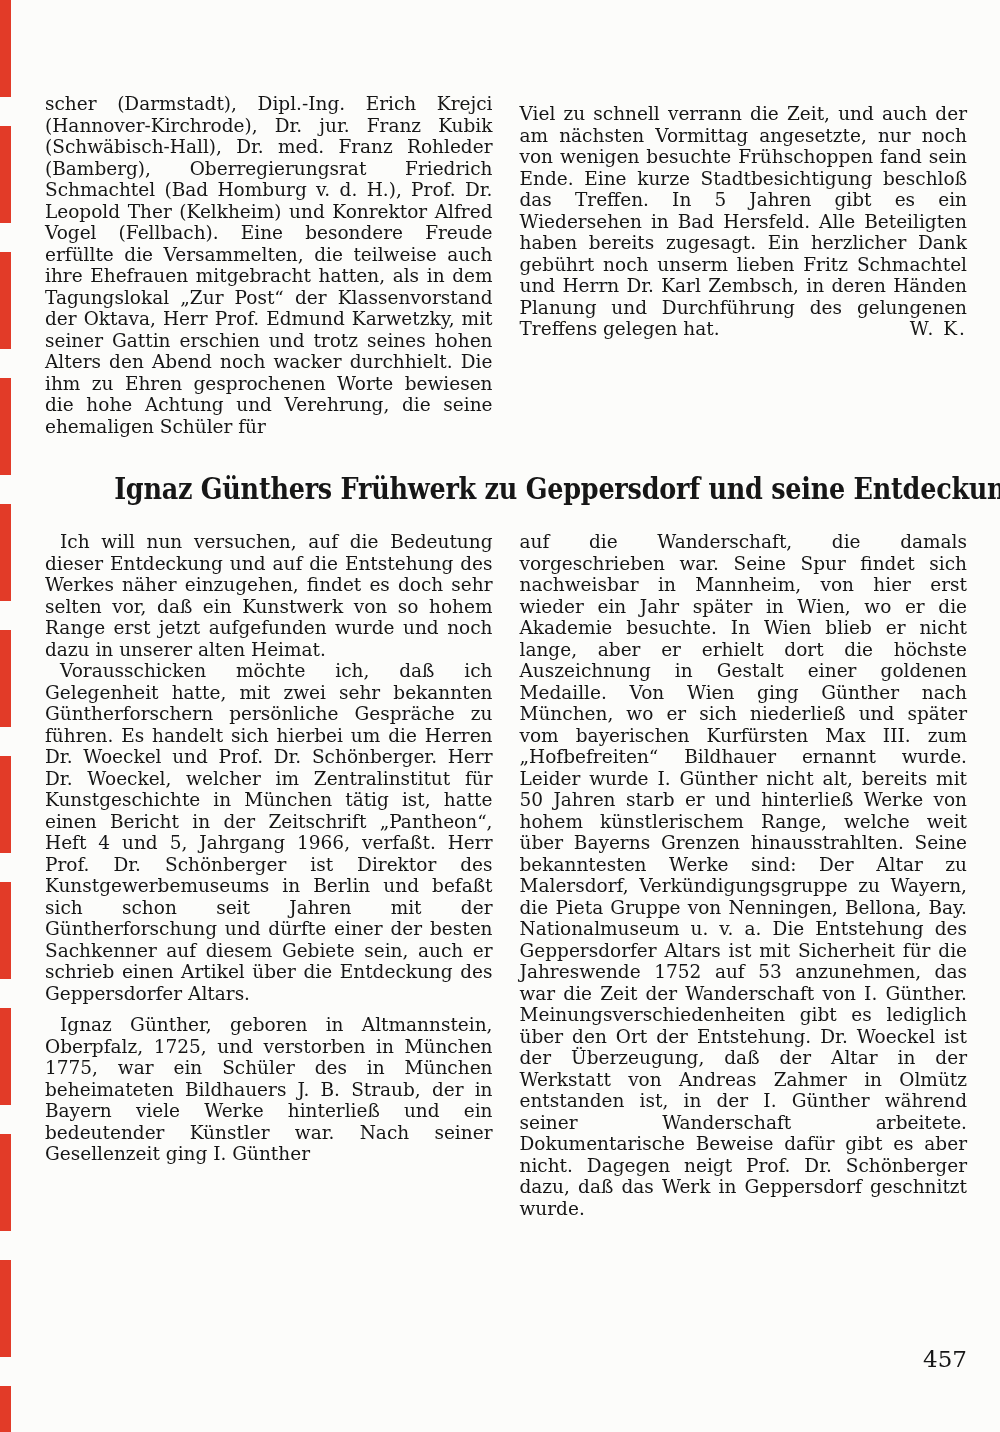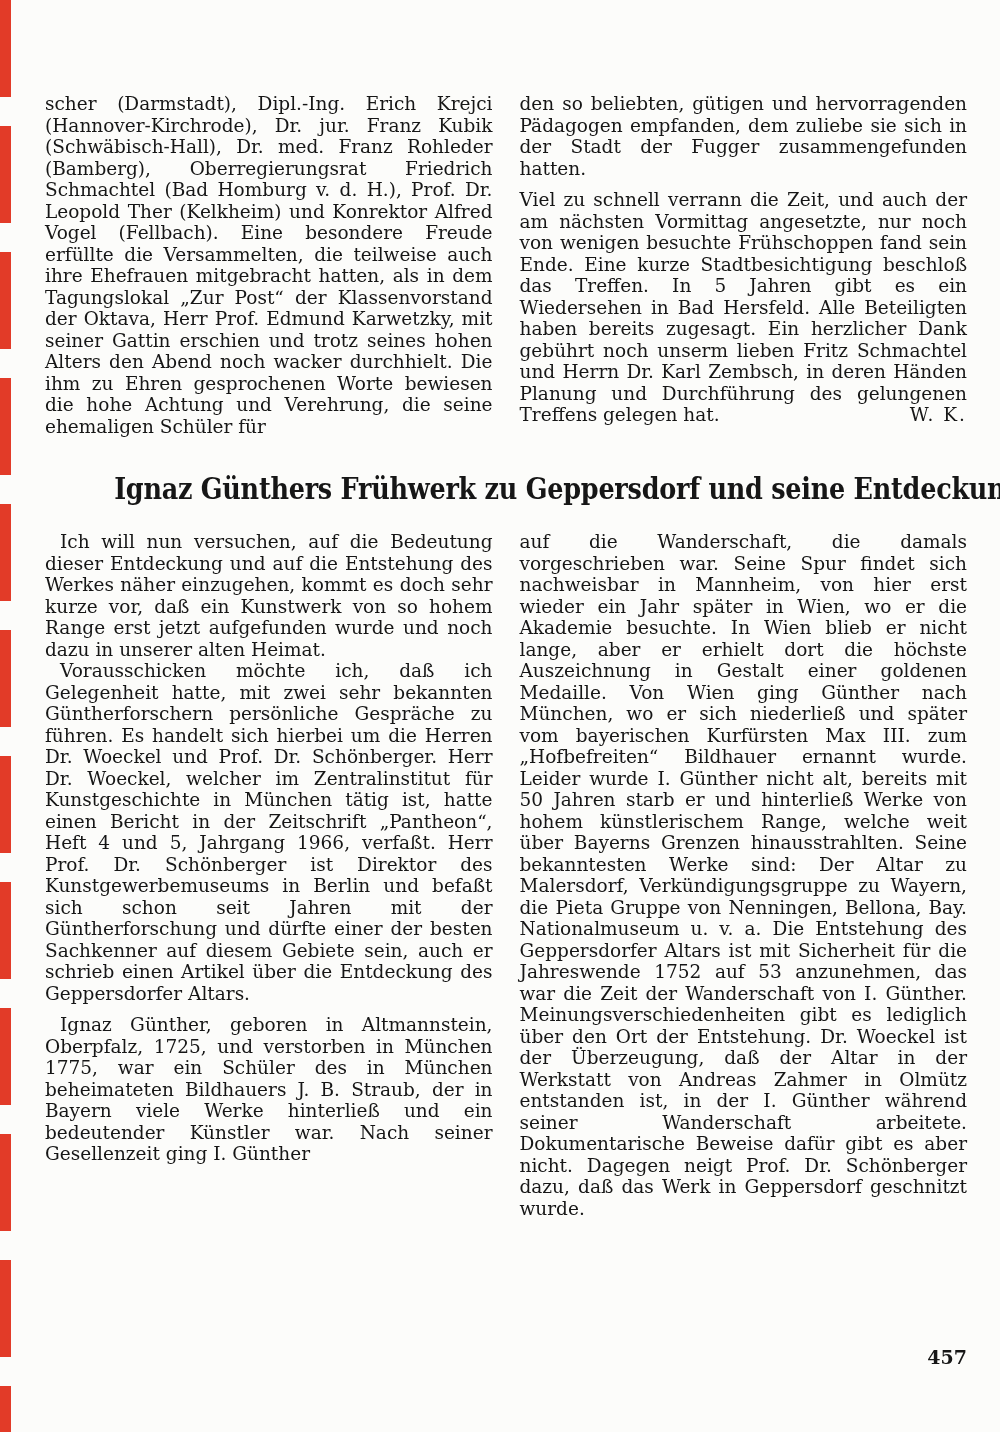--- a/index.html
+++ b/index.html
@@ -39,52 +39,51 @@
     line-height:40px;
     margin:32px 0 22px 0;
     transform:scaleX(.85);
     transform-origin:50% 50%;
     white-space:nowrap;
     letter-spacing:-0.3px;
   }
   .page-number{
     position:absolute;
     right:33px;top:1346px;
-    font-weight:bold;
-    font-size:19px;
+    font-weight:normal;
+    font-size:23px;
   }
 </style>
 </head>
 <body>
 
 <div class="page">
   <div class="edge-strip"></div>
 
   <div class="content">
 
     <div class="cols">
       <div class="col">
 
           <p><span>scher (Darmstadt), Dipl.-Ing. Erich Krejci (Hannover-Kirchrode), Dr. jur. Franz Kubik (Schwäbisch-Hall), Dr. med. Franz Rohleder (Bamberg), Oberregierungsrat Friedrich Schmachtel (Bad Homburg v. d. H.), Prof. Dr. Leopold Ther (Kelkheim) und Konrektor Alfred Vogel (Fellbach). Eine besondere Freude erfüllte die Versammelten, die teilweise auch ihre Ehefrauen mitgebracht hatten, als in dem Tagungslokal „Zur Post“ der Klassenvorstand der Oktava, Herr Prof. Edmund Karwetzky, mit seiner Gattin erschien und trotz seines hohen Alters den Abend noch wacker durchhielt. Die ihm zu Ehren gesprochenen Worte bewiesen die hohe Achtung und Verehrung, die seine ehemaligen Schüler für</span></p>
         </div>
       <div class="col">
 
-          <p><span>den so beliebten, gütigen und hervorragenden Pädagogen empfanden, dem zuliebe sie sich in der Stadt der Fugger zusammengefunden hatten.</span></p>
 
           <p class="gap"><span>Viel zu schnell verrann die Zeit, und auch der am nächsten Vormittag angesetzte, nur noch von wenigen besuchte Frühschoppen fand sein Ende. Eine kurze Stadtbesichtigung beschloß das Treffen. In 5 Jahren gibt es ein Wiedersehen in Bad Hersfeld. Alle Beteiligten haben bereits zugesagt. Ein herzlicher Dank gebührt noch unserm lieben Fritz Schmachtel und Herrn Dr. Karl Zembsch, in deren Händen Planung und Durchführung des gelungenen Treffens gelegen hat.</span><span class="sig">W. K.</span></p>
         </div>
     </div>
 
     <h1 class="headline">Ignaz Günthers Frühwerk zu Geppersdorf und seine Entdeckung</h1>
 
     <div class="cols">
       <div class="col">
 
 
-          <p class="indent"><span>Ich will nun versuchen, auf die Bedeutung dieser Entdeckung und auf die Entstehung des Werkes näher einzugehen, kommt es doch sehr kurze vor, daß ein Kunstwerk von so hohem Range erst jetzt aufgefunden wurde und noch dazu in unserer alten Heimat.</span></p>
+          <p class="indent"><span>Ich will nun versuchen, auf die Bedeutung dieser Entdeckung und auf die Entstehung des Werkes näher einzugehen, findet es doch sehr selten vor, daß ein Kunstwerk von so hohem Range erst jetzt aufgefunden wurde und noch dazu in unserer alten Heimat.</span></p>
 
           <p class="indent"><span>Vorausschicken möchte ich, daß ich Gelegenheit hatte, mit zwei sehr bekannten Güntherforschern persönliche Gespräche zu führen. Es handelt sich hierbei um die Herren Dr. Woeckel und Prof. Dr. Schönberger. Herr Dr. Woeckel, welcher im Zentralinstitut für Kunstgeschichte in München tätig ist, hatte einen Bericht in der Zeitschrift „Pantheon“, Heft 4 und 5, Jahrgang 1966, verfaßt. Herr Prof. Dr. Schönberger ist Direktor des Kunstgewerbemuseums in Berlin und befaßt sich schon seit Jahren mit der Güntherforschung und dürfte einer der besten Sachkenner auf diesem Gebiete sein, auch er schrieb einen Artikel über die Entdeckung des Geppersdorfer Altars.</span></p>
 
           <p class="indent gap"><span>Ignaz Günther, geboren in Altmannstein, Oberpfalz, 1725, und verstorben in München 1775, war ein Schüler des in München beheimateten Bildhauers J. B. Straub, der in Bayern viele Werke hinterließ und ein bedeutender Künstler war. Nach seiner Gesellenzeit ging I. Günther</span></p>
         </div>
       <div class="col">
 
           <p><span>auf die Wanderschaft, die damals vorgeschrieben war. Seine Spur findet sich nachweisbar in Mannheim, von hier erst wieder ein Jahr später in Wien, wo er die Akademie besuchte. In Wien blieb er nicht lange, aber er erhielt dort die höchste Auszeichnung in Gestalt einer goldenen Medaille. Von Wien ging Günther nach München, wo er sich niederließ und später vom bayerischen Kurfürsten Max III. zum „Hofbefreiten“ Bildhauer ernannt wurde. Leider wurde I. Günther nicht alt, bereits mit 50 Jahren starb er und hinterließ Werke von hohem künstlerischem Range, welche weit über Bayerns Grenzen hinausstrahlten. Seine bekanntesten Werke sind: Der Altar zu Malersdorf, Verkündigungsgruppe zu Wayern, die Pieta Gruppe von Nenningen, Bellona, Bay. Nationalmuseum u. v. a. Die Entstehung des Geppersdorfer Altars ist mit Sicherheit für die Jahreswende 1752 auf 53 anzunehmen, das war die Zeit der Wanderschaft von I. Günther. Meinungsverschiedenheiten gibt es lediglich über den Ort der Entstehung. Dr. Woeckel ist der Überzeugung, daß der Altar in der Werkstatt von Andreas Zahmer in Olmütz entstanden ist, in der I. Günther während seiner Wanderschaft arbeitete. Dokumentarische Beweise dafür gibt es aber nicht. Dagegen neigt Prof. Dr. Schönberger dazu, daß das Werk in Geppersdorf geschnitzt wurde.</span></p>
 
         </div>

